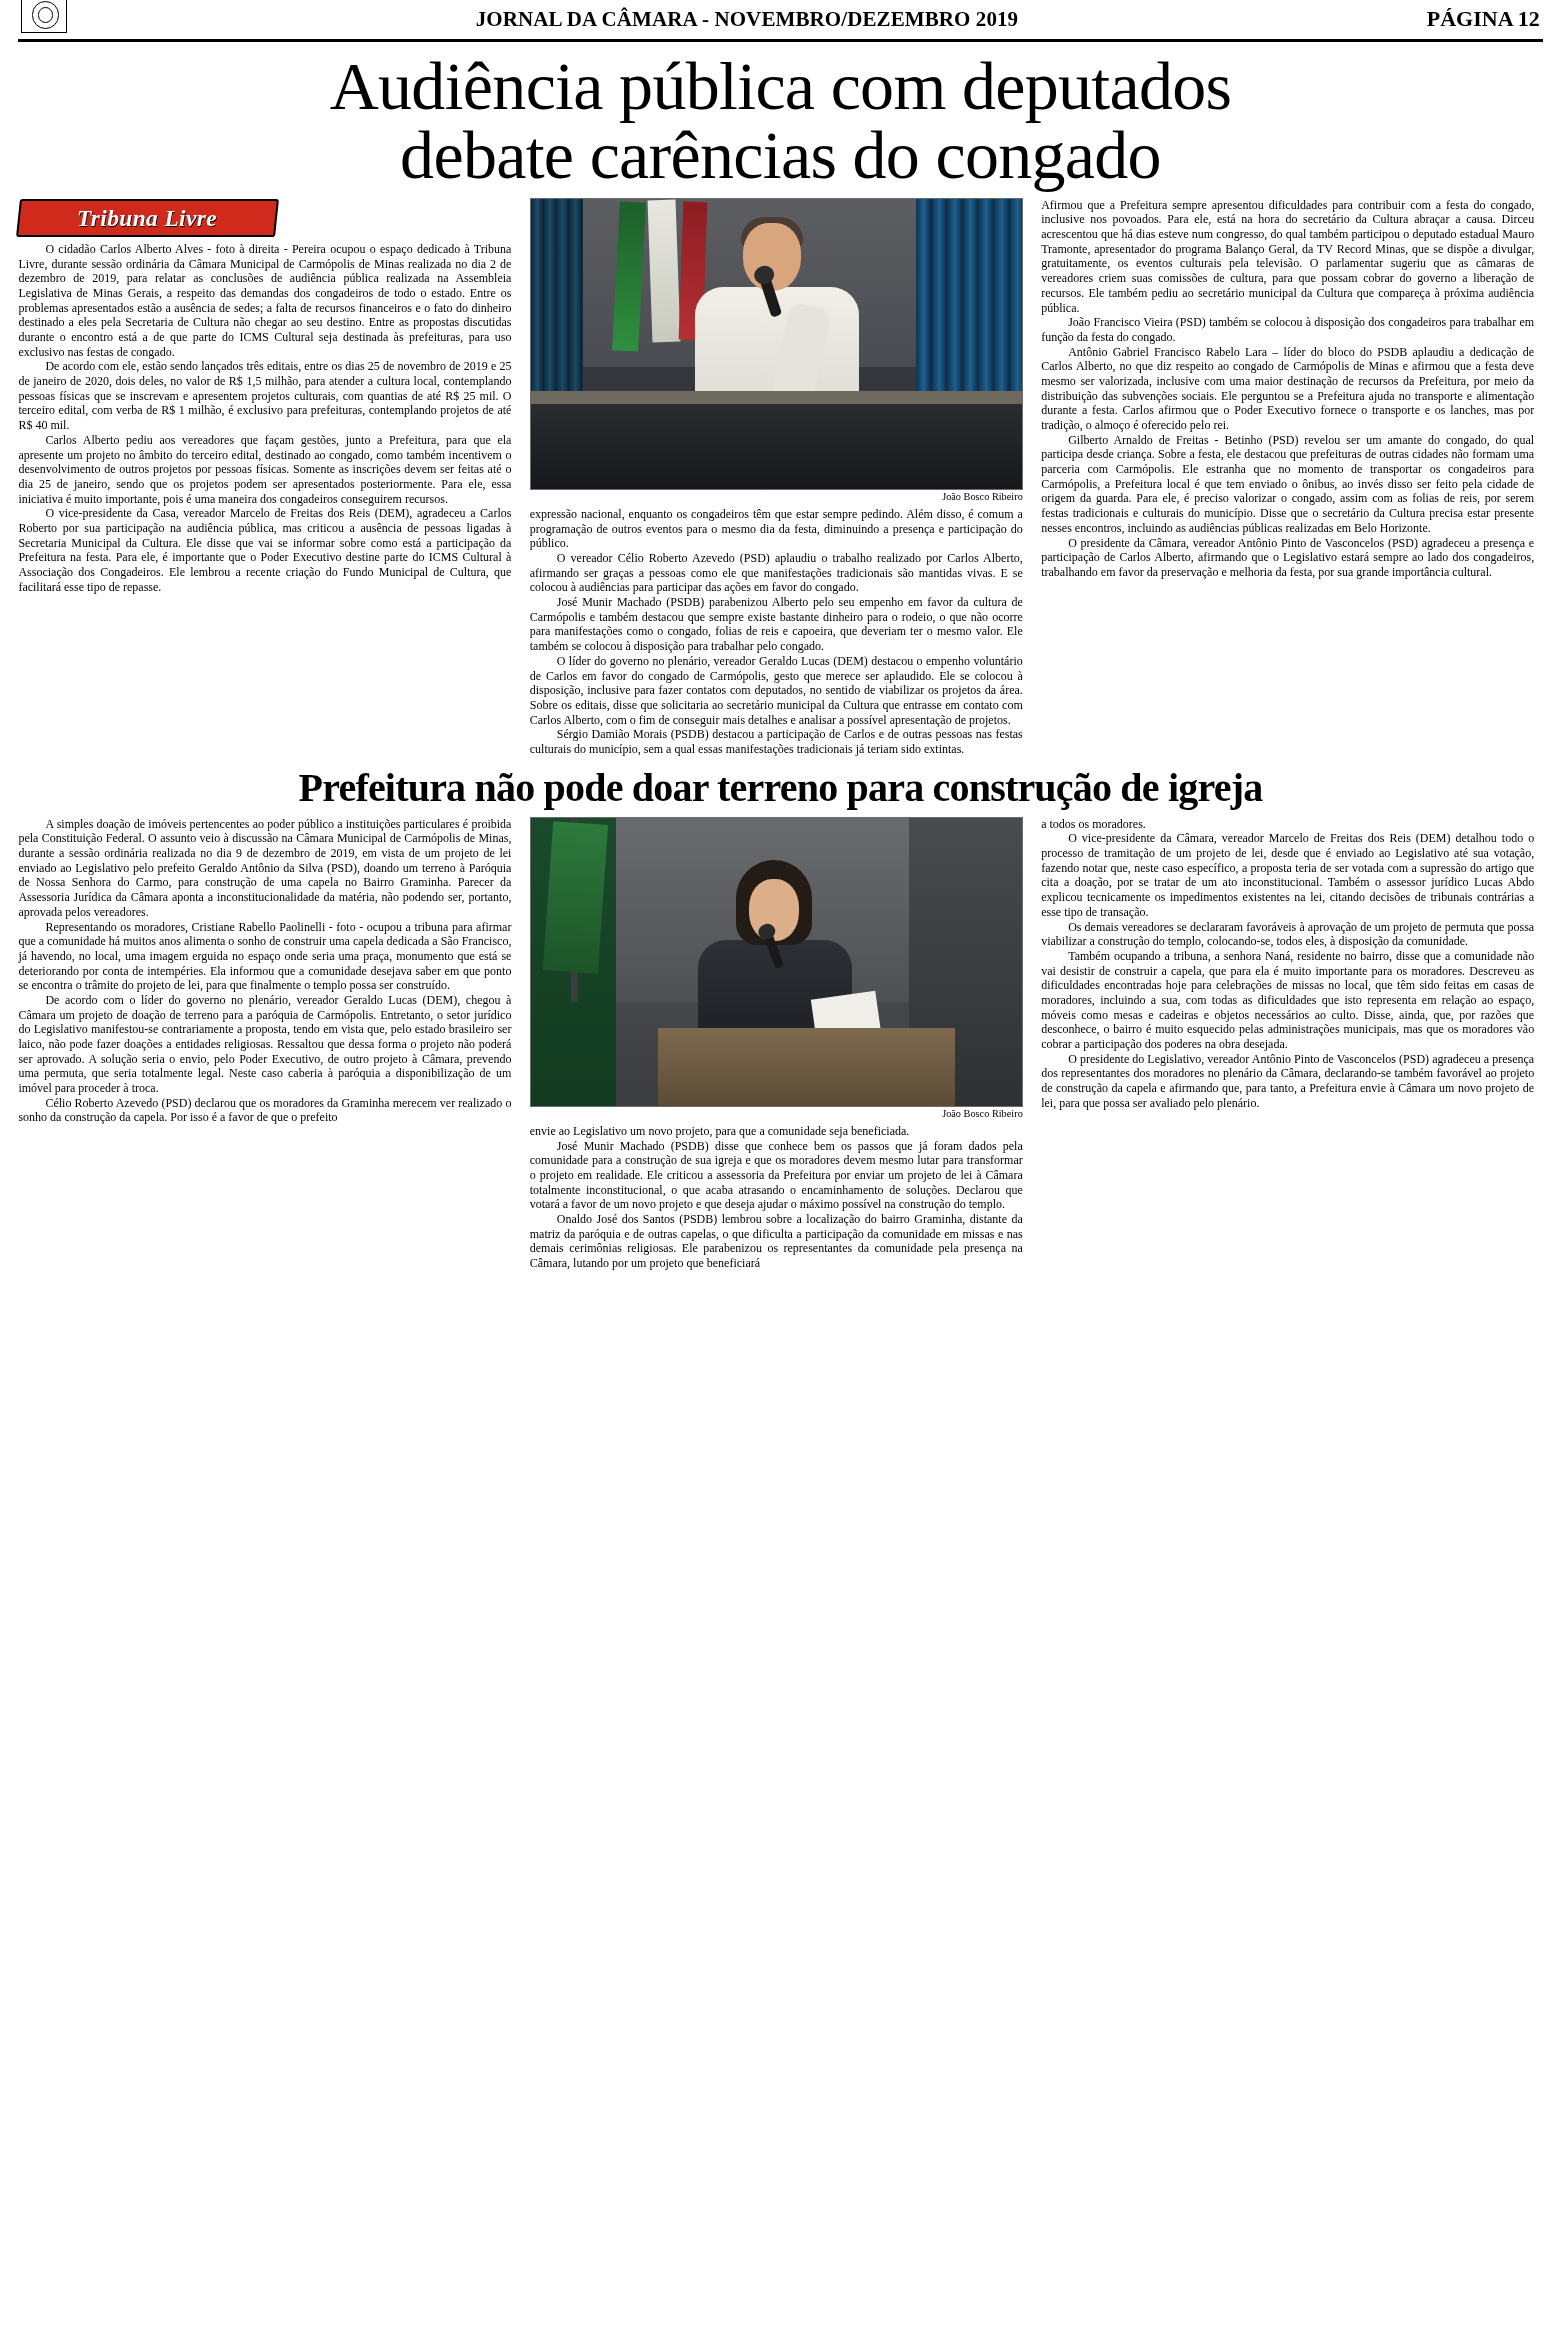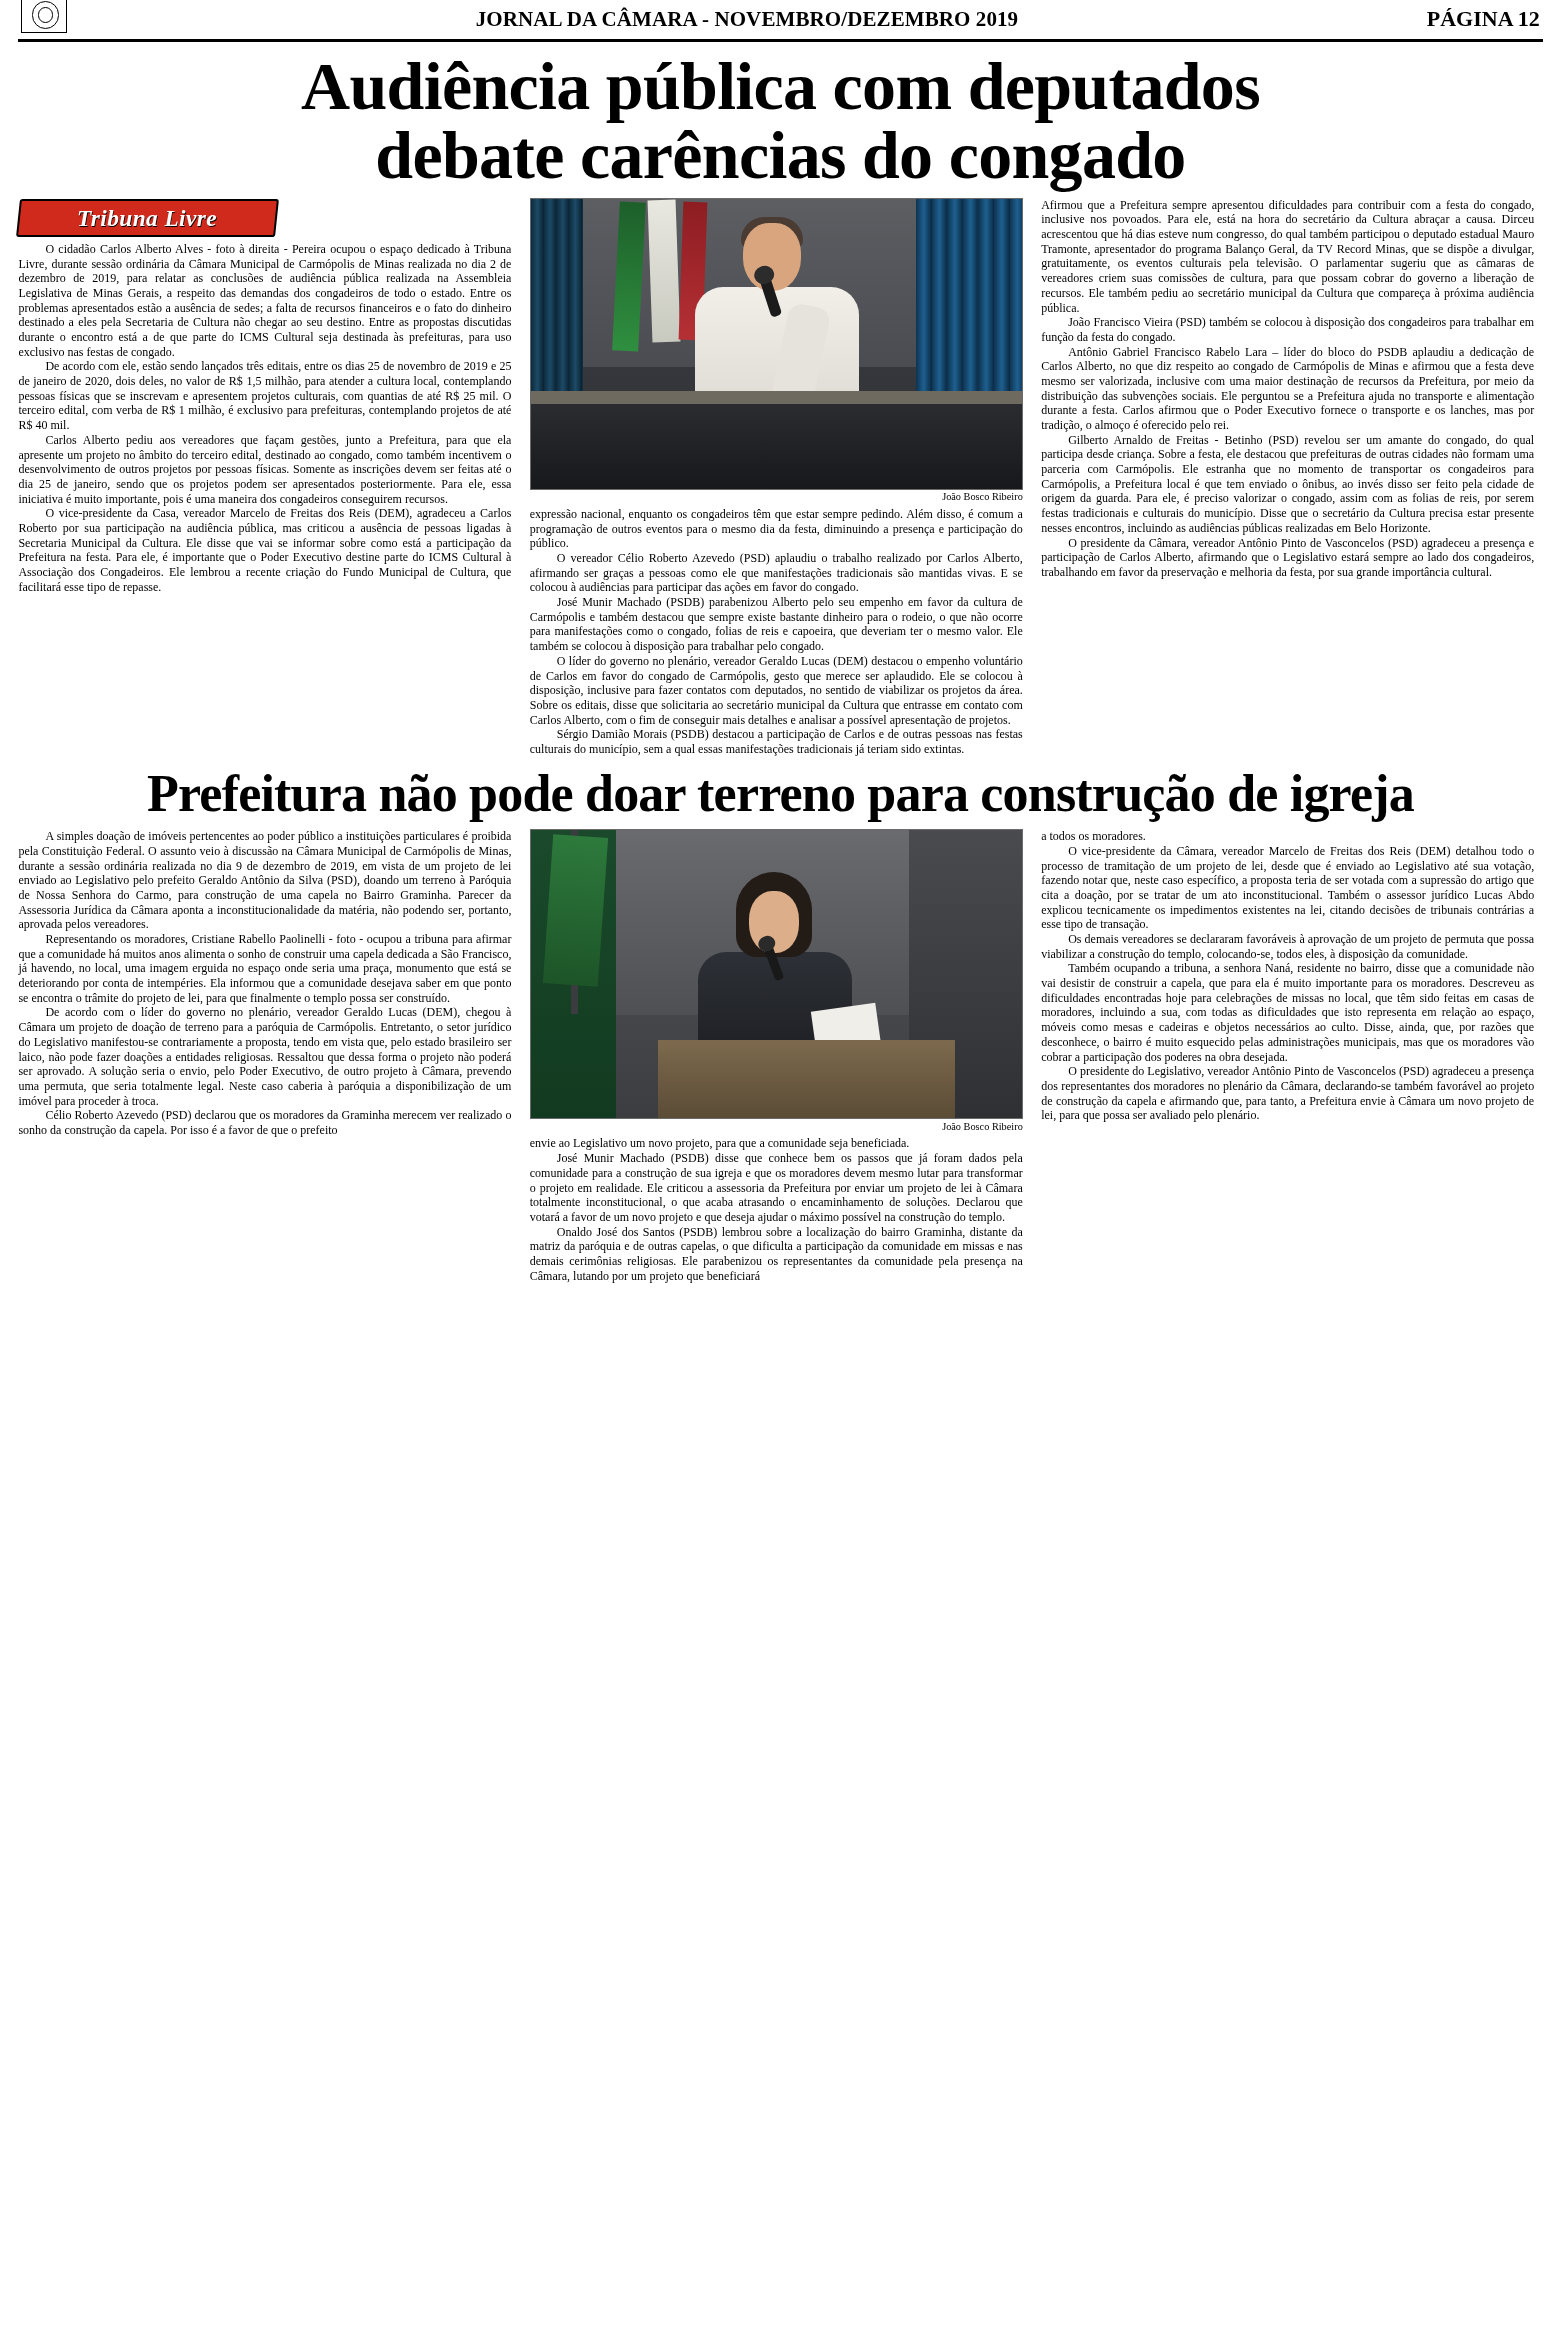--- a/index.html
+++ b/index.html
@@ -73,34 +73,34 @@
     flex: 0 0 auto;
     font-weight: bold;
     font-size: 22px;
     padding-bottom: 1.4px;
     white-space: nowrap;
   }
 
   
   h1.headline {
     font-family: "Liberation Serif", serif;
-    font-weight: bold;
+    font-weight: normal;
     font-size: 68px;
     line-height: 1.02;
     text-align: center;
     margin: 10px 0 7px 0;
     padding: 0;
     letter-spacing: -0.7px;
   }
   h1.headline .l2 { display: block; }
 
   h1.headline2 {
     font-family: "Liberation Serif", serif;
     font-weight: bold;
-    font-size: 52px;
+    font-size: 40px;
     line-height: 1.04;
     text-align: center;
     margin: 10px 0 8.5px 0;
     padding: 0;
     letter-spacing: -0.8px;
     white-space: nowrap;
   }
 
   
   .cols {

